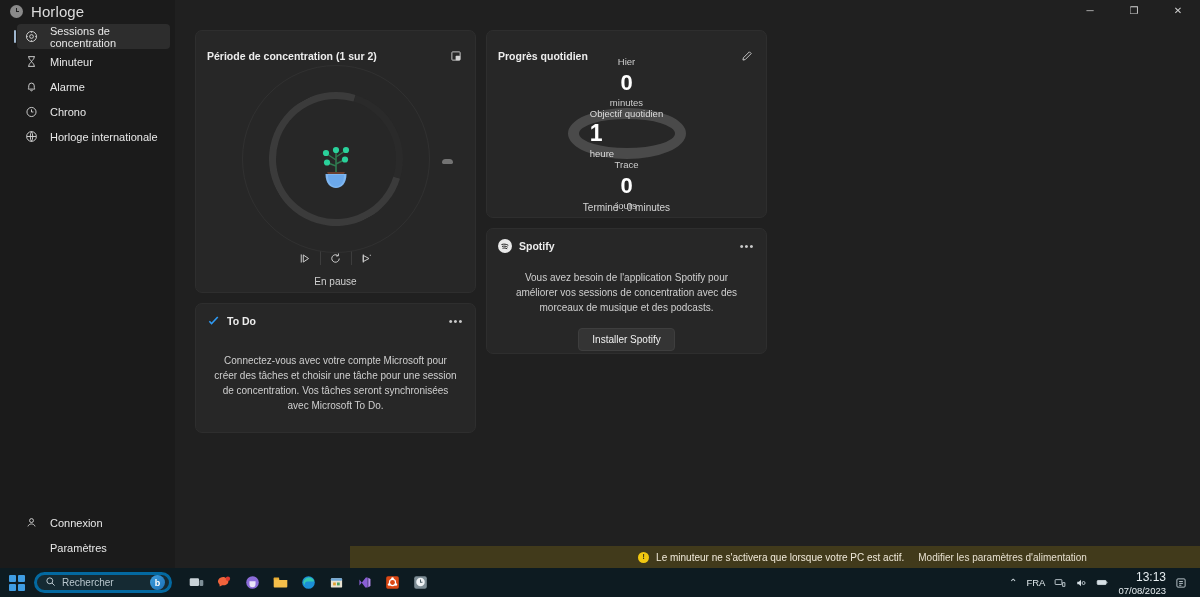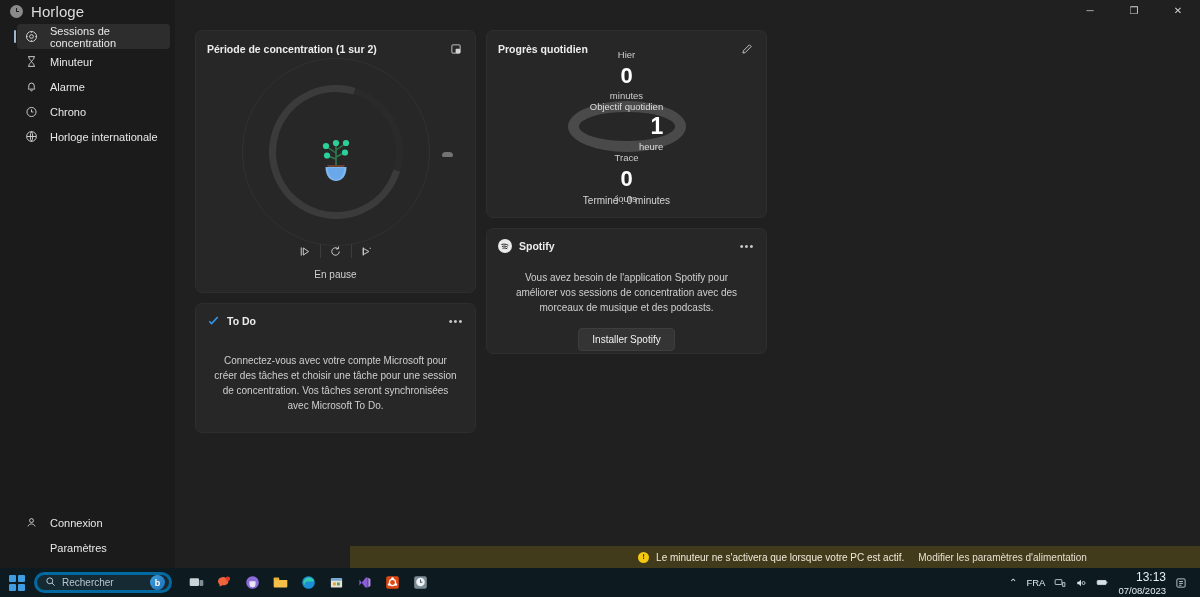--- a/index.html
+++ b/index.html
@@ -78,21 +78,21 @@
   .col { display: flex; flex-direction: column; gap: 10px; }
   .col-left { width: 281px; }
   .col-right { width: 281px; }
 
   .card {
     background: #272727; border: 1px solid #2e2e2e;
     border-radius: 7px; position: relative;
   }
   .card-head {
     height: 24px; display: flex; align-items: center;
-    padding: 0 8px 0 11px; margin-top: 6px;
+    padding: 0 8px 0 11px; margin-top: 13px;
   }
   .card-title { font-size: 10.5px; color: #ededed; font-weight: 600; }
   .card-head-btn {
     margin-left: auto; width: 22px; height: 20px;
     display: flex; align-items: center; justify-content: center;
     border-radius: 4px; color: #d4d4d4;
   }
   .card-head-btn svg { width: 12px; height: 12px; display: block; }
   .dots { letter-spacing: 1px; font-size: 11px; color: #c9c9c9; line-height: 1; }
 
@@ -149,21 +149,21 @@
   }
   .stat { width: 62px; text-align: center; }
   .stat-label { font-size: 9.5px; color: #cecece; }
   .stat-value { font-size: 22px; color: #ffffff; font-weight: 600; line-height: 28px; margin-top: 2px; }
   .stat-unit { font-size: 9.5px; color: #cecece; }
   .goal { position: relative; width: 118px; height: 118px; display: flex; align-items: center; justify-content: center; }
   .goal-ring {
     position: absolute; inset: 0; border-radius: 50%;
     border: 11px solid #4a4a4a;
   }
-  .goal-inner { text-align: right; z-index: 2; }
+  .goal-inner { text-align: left; z-index: 2; }
   .goal-label { font-size: 9.5px; color: #dddddd; }
   .goal-value { font-size: 23px; color: #ffffff; font-weight: 600; line-height: 29px; }
   .goal-unit { font-size: 9.5px; color: #dddddd; }
   .prog-foot { text-align: center; font-size: 10px; color: #d4d4d4; margin-top: 14px; }
 
   
   .spotify-card { height: 126px; }
   .sp-head { display: flex; align-items: center; gap: 7px; padding: 0 8px 0 11px; margin-top: 7px; height: 20px; }
   .sp-logo { width: 14px; height: 14px; border-radius: 50%; background: #e9e9e9; position: relative; display:flex; align-items:center; justify-content:center; }
   .sp-logo svg { width: 14px; height: 14px; display:block; }

